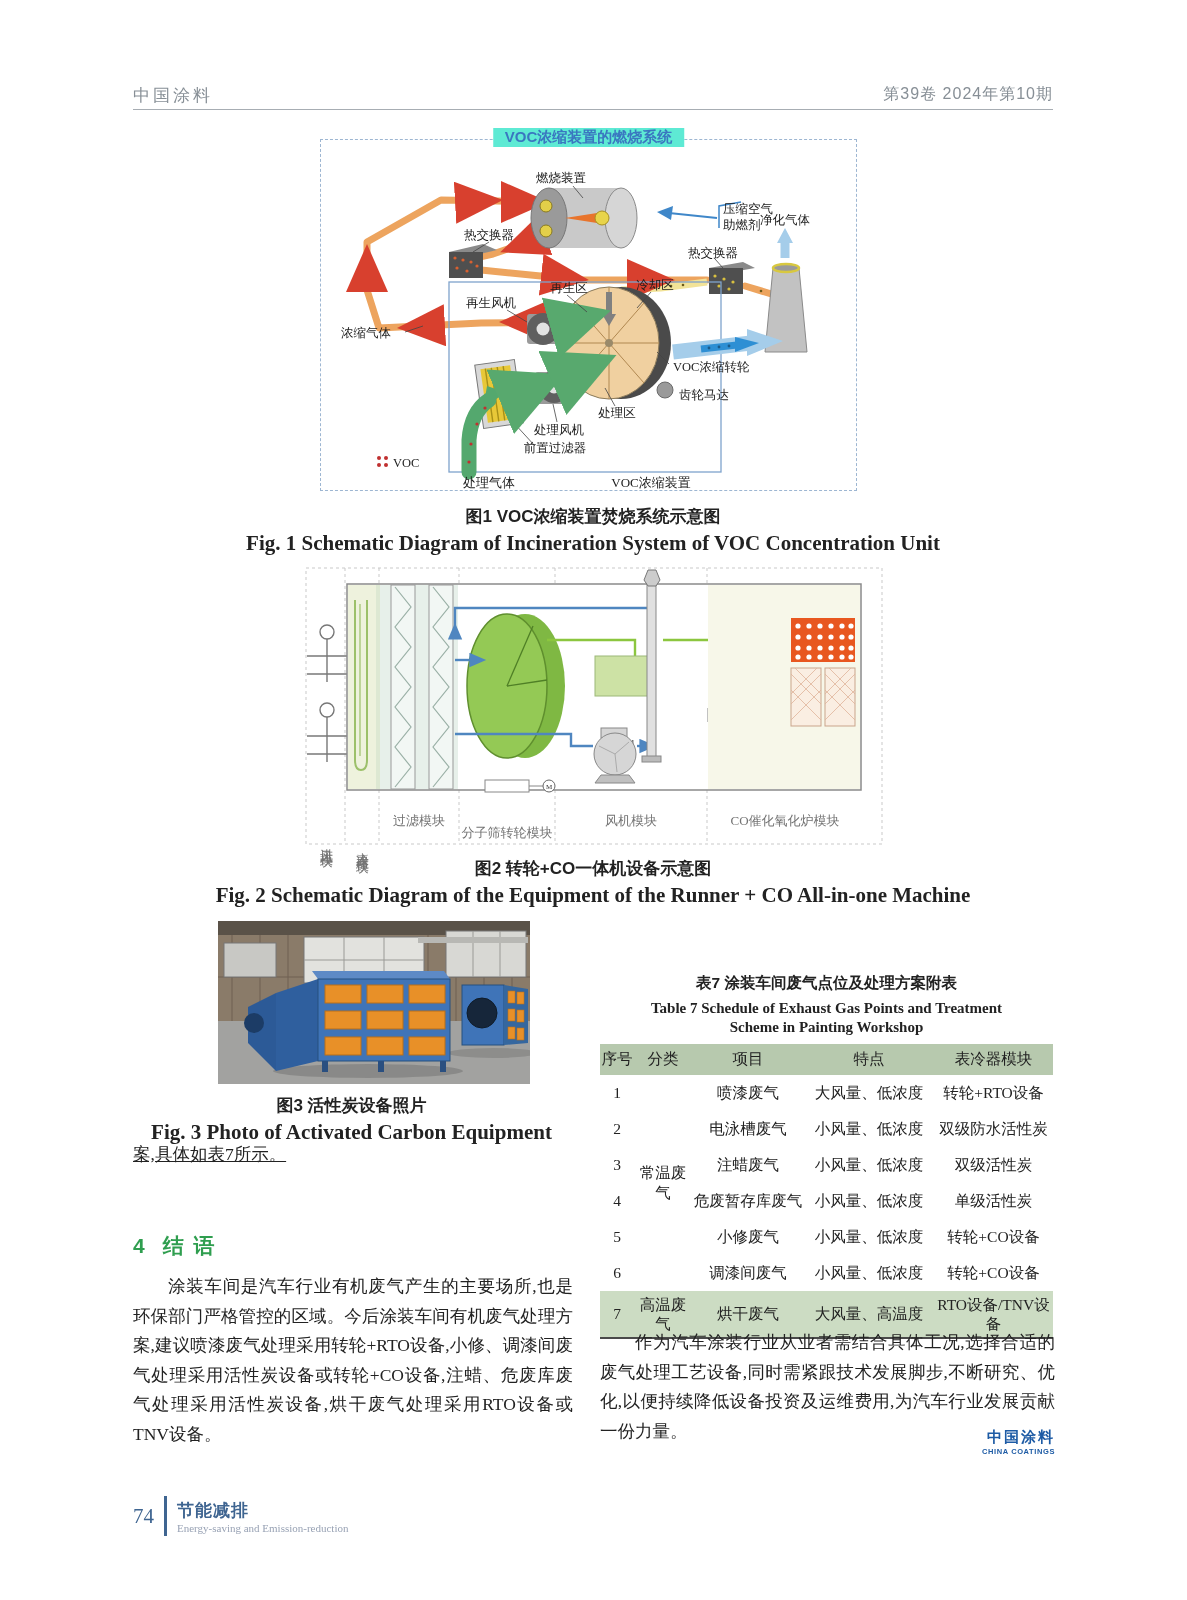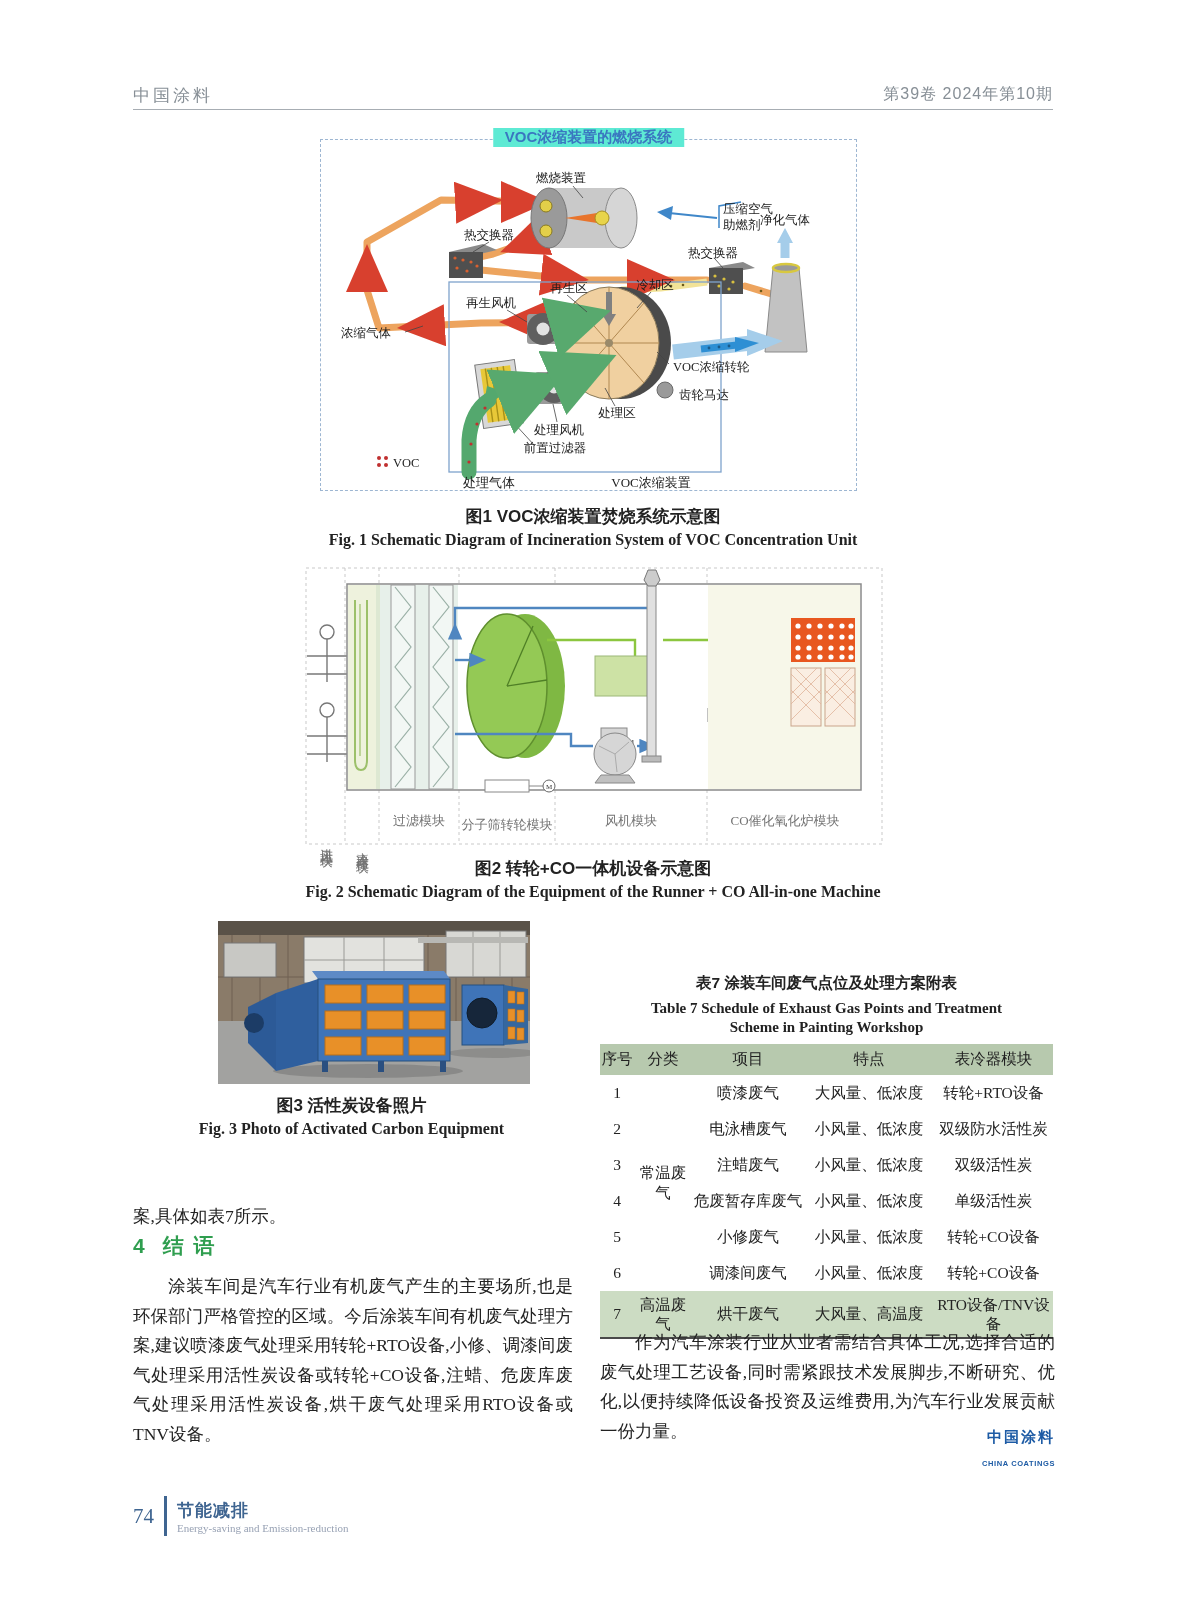--- a/index.html
+++ b/index.html
@@ -14,42 +14,42 @@
   .fig1{left:320px;top:139px;width:537px;height:352px;border:1px dashed #9db6d2;box-sizing:border-box;}
   .fig1-title{position:absolute;left:50%;top:-12px;transform:translateX(-50%);background:#5eead4;
        padding:0 12px;color:#3a77c0;font-weight:bold;font-size:15px;white-space:nowrap;
        font-family:Liberation Sans, sans-serif;}
   .f1lab{font-size:12.5px;fill:#1c1c1c;}
   .f1lab-b{font-size:13px;fill:#1c1c1c;}
   
   .cap{width:920px;left:133px;text-align:center;font-weight:bold;}
   .capL{width:437px;left:133px;text-align:center;font-weight:bold;}
   .cap-zh{font-size:17px;font-family:"Liberation Sans","DejaVu Sans",sans-serif;}
-  .cap-en{font-size:16px;}
+  .cap-en{font-size:21px;}
   
   .fig2{left:303px;top:564px;width:582px;height:300px;}
   .mod-lab{position:absolute;font-size:13px;color:#737373;text-align:center;}
   .mod-vert{writing-mode:vertical-rl;letter-spacing:2px;}
   
   .t7wrap{left:600px;top:925px;width:453px;margin-top:48px;}
   .t7title-zh{text-align:center;font-weight:bold;font-size:15.5px;font-family:"Liberation Sans","DejaVu Sans",sans-serif;margin-bottom:6px;}
   .t7title-en{text-align:center;font-weight:bold;font-size:15px;margin-bottom:2px;}
   table.t7{border-collapse:collapse;width:453px;margin-top:8px;border-bottom:2px solid #4a4a4a;}
   table.t7 th{background:#b7c9ae;font-weight:normal;font-size:15.5px;padding:6px 1px;line-height:1.2;}
   table.t7 td{font-size:15.5px;text-align:center;vertical-align:middle;padding:4px 1px;line-height:1.25;height:28px;}
   table.t7 tr.hot td{background:#ccdcc3;}
   
   .bodytxt{font-size:17.5px;line-height:29.5px;text-align:justify;}
   .indent{text-indent:2em;}
   .sec-head{color:#2f9e4f;font-weight:bold;font-size:21px;font-family:"Liberation Sans","DejaVu Sans",sans-serif;letter-spacing:2px;}
   .sec-no{margin-right:16px;}
   
   .logo{left:600px;top:1428px;width:455px;text-align:right;color:#1d5ba5;font-family:"Liberation Sans","DejaVu Sans",sans-serif;}
   .logo-zh{font-size:15px;font-weight:bold;letter-spacing:2px;}
-  .logo-en{font-size:7.5px;font-weight:bold;letter-spacing:0.6px;margin-top:12px;}
+  .logo-en{font-size:7.5px;font-weight:bold;letter-spacing:0.6px;}
   
   .footer{left:133px;top:1496px;display:flex;align-items:center;}
   .pg-no{font-size:21px;color:#3f6591;margin-right:10px;}
   .ft-bar{width:3px;height:40px;background:#3f6591;margin-right:10px;}
   .ft-zh{font-size:17px;font-weight:bold;color:#3f6591;font-family:"Liberation Sans","DejaVu Sans",sans-serif;letter-spacing:1px;}
   .ft-en{font-size:11px;color:#98a2b4;}
 </style>
 </head>
 <body>
 
@@ -414,21 +414,21 @@
           <line x1="552" y1="110" x2="522" y2="140"></line>
             <line x1="552" y1="126" x2="522" y2="156"></line>
             <line x1="548" y1="104" x2="522" y2="130"></line>
         </g>
       </g>
     </svg>
     
     <div class="mod-lab mod-vert" style="left:14px;top:230px;height:96px;">进风模块</div>
     <div class="mod-lab mod-vert" style="left:50px;top:228px;height:110px;">表冷器模块</div>
     <div class="mod-lab" style="left:66px;top:248px;width:100px;">过滤模块</div>
-    <div class="mod-lab" style="left:144px;top:252px;width:120px;">分子筛转轮模块</div>
+    <div class="mod-lab" style="left:144px;top:260px;width:120px;">分子筛转轮模块</div>
     <div class="mod-lab" style="left:268px;top:248px;width:120px;">风机模块</div>
     <div class="mod-lab" style="left:412px;top:248px;width:140px;">CO催化氧化炉模块</div>
   </div>
 
   <div class="abs cap cap-zh" style="top:857px;">图2   转轮+CO一体机设备示意图</div>
   <div class="abs cap cap-en" style="top:883px;">Fig. 2   Schematic Diagram of the Equipment of the Runner + CO All-in-one Machine</div>
 
   <div class="abs" style="left:218px;top:921px;width:312px;height:163px;">
     <svg width="312" height="163" viewBox="0 0 312 163">
       <rect x="0" y="0" width="312" height="14" fill="#5a5248"></rect>
@@ -561,21 +561,21 @@
           <td>7</td>
           <td>高温废气</td>
           <td>烘干废气</td>
           <td>大风量、高温度</td>
           <td>RTO设备/TNV设备</td>
         </tr>
       </tbody>
     </table>
   </div>
 
-  <div class="abs bodytxt" style="left:133px;top:1202px;width:440px;">案,具体如表7所示。</div>
+  <div class="abs bodytxt" style="left:133px;top:1140px;width:440px;text-decoration:underline;">案,具体如表7所示。</div>
 
   <div class="abs sec-head" style="left:133px;top:1232px;">
     <span class="sec-no">4</span><span>结  语</span>
   </div>
 
   <div class="abs bodytxt indent" style="left:600px;top:1328px;width:455px;">作为汽车涂装行业从业者需结合具体工况,选择合适的废气处理工艺设备,同时需紧跟技术发展脚步,不断研究、优化,以便持续降低设备投资及运维费用,为汽车行业发展贡献一份力量。</div>
 
   <div class="abs bodytxt indent" style="left:133px;top:1272px;width:440px;">涂装车间是汽车行业有机废气产生的主要场所,也是环保部门严格管控的区域。今后涂装车间有机废气处理方案,建议喷漆废气处理采用转轮+RTO设备,小修、调漆间废气处理采用活性炭设备或转轮+CO设备,注蜡、危废库废气处理采用活性炭设备,烘干废气处理采用RTO设备或TNV设备。</div>
 
   <div class="abs logo">

